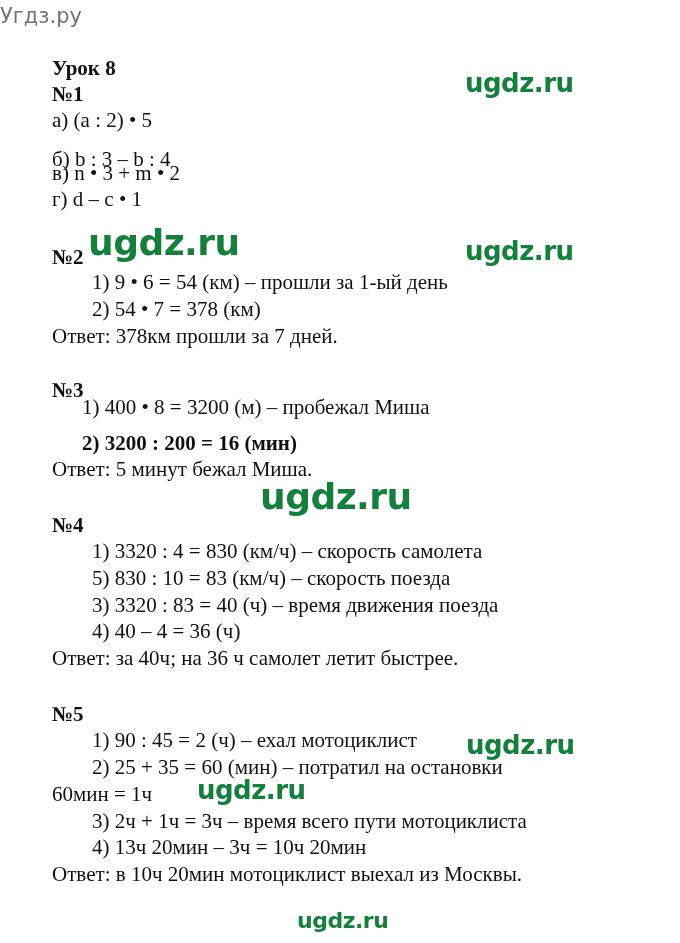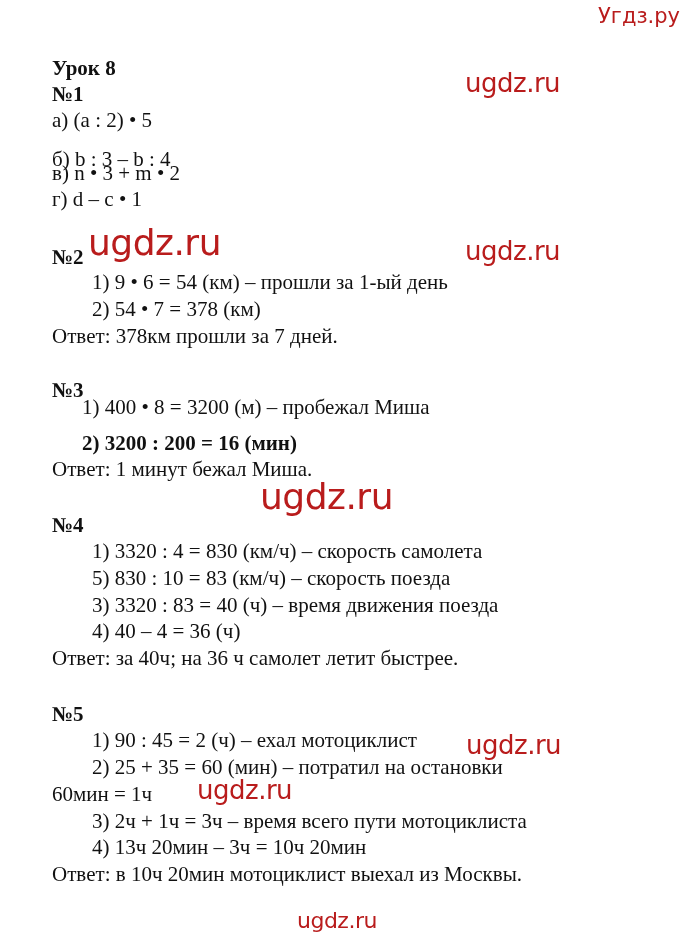--- a/index.html
+++ b/index.html
@@ -1,27 +1,27 @@
 <!DOCTYPE html>
 <html><head>
   <meta charset="utf-8">
   <style>
     html, body { margin: 0; padding: 0; background: #ffffff; }
     body { width: 680px; height: 943px; position: relative; overflow: hidden; color: #111; }
     .site-title {
-      position: absolute; left: 0; right: 0; top: 4px; text-align: right;
-      font-family: "DejaVu Sans", sans-serif; font-size: 21px; font-weight: 500; color: #b91c1c;
+      position: absolute; left: 0; right: 0; top: 4px; text-align: left;
+      font-family: "DejaVu Sans", sans-serif; font-size: 21px; font-weight: 500; color: #737373;
     }
     .doc { position: absolute; left: 52px; top: 55px; font-family: "Liberation Serif", serif; font-size: 21px; line-height: 26.5px; }
     .line { position: absolute; white-space: nowrap; }
     .bold { font-weight: bold; }
     .ind1 { left: 40px; }
     .ind2 { left: 30px; }
     .wm {
-      position: absolute; font-family: "DejaVu Sans", sans-serif; font-weight: normal; color: #b91c1c; white-space: nowrap;
+      position: absolute; font-family: "DejaVu Sans", sans-serif; font-weight: bold; color: #15803d; white-space: nowrap;
       letter-spacing: -0.5px;
       text-align: center;
     }
   </style>
 </head>
 <body>
 
 <div class="site-title">Угдз.ру</div>
 
 <div class="wm" style="left:465px; top:68px; font-size:26px;">ugdz.ru</div>
@@ -50,21 +50,21 @@
   </div>
 
   <div class="line bold" style="top:189px;">№2</div>
   <div class="line ind1" style="top:214px;">1) 9 • 6 = 54 (км) – прошли за 1-ый день</div>
   <div class="line ind1" style="top:241px;">2) 54 • 7 = 378 (км)</div>
   <div class="line" style="top:268px;">Ответ: 378км прошли за 7 дней.</div>
 
   <div class="line bold" style="top:322px;">№3</div>
   <div class="line ind2" style="top:339px;">1) 400 • 8 = 3200 (м) – пробежал Миша</div>
   <div class="line ind2" style="top:375px;font-weight:bold;">2) 3200 : 200 = 16 (мин)</div>
-  <div class="line" style="top:401px;">Ответ: 1 минут бежал Миша.</div>
+  <div class="line" style="top:401px;">Ответ: 5 минут бежал Миша.</div>
 
   <div class="line bold" style="top:457px;">№4</div>
   <div class="line ind1" style="top:483px;">1) 3320 : 4 = 830 (км/ч) – скорость самолета</div>
   <div class="line ind1" style="top:510px;">5) 830 : 10 = 83 (км/ч) – скорость поезда</div>
   <div class="line ind1" style="top:537px;">3) 3320 : 83 = 40 (ч) – время движения поезда</div>
   <div class="line ind1" style="top:563px;">4) 40 – 4 = 36 (ч)</div>
   <div class="line" style="top:590px;">Ответ: за 40ч; на 36 ч самолет летит быстрее.</div>
 
   <div class="line bold" style="top:646px;">№5</div>
   <div class="line ind1" style="top:672px;">1) 90 : 45 = 2 (ч) – ехал мотоциклист</div>

